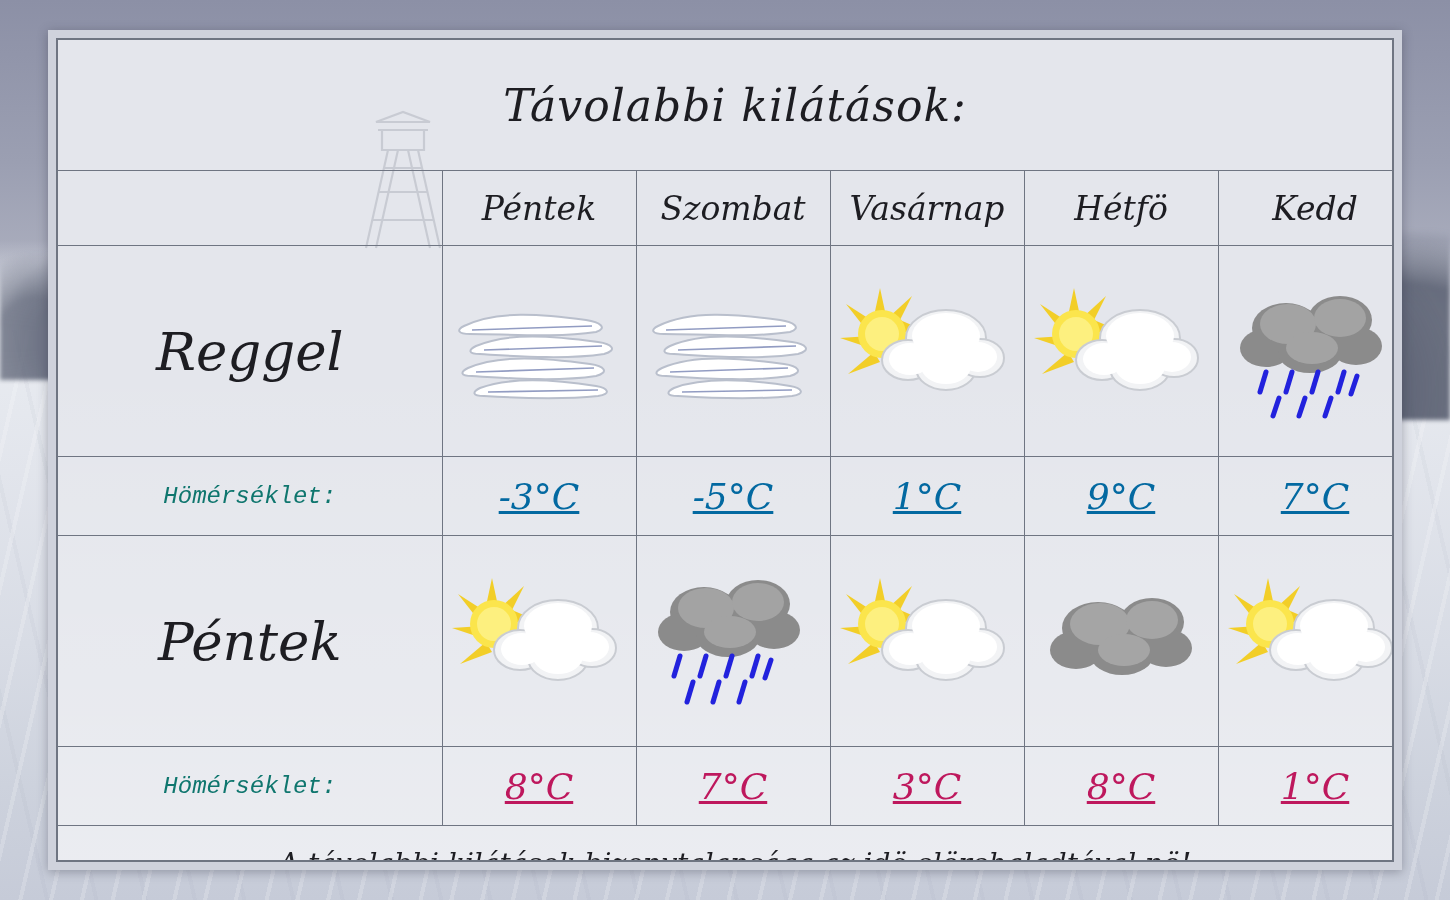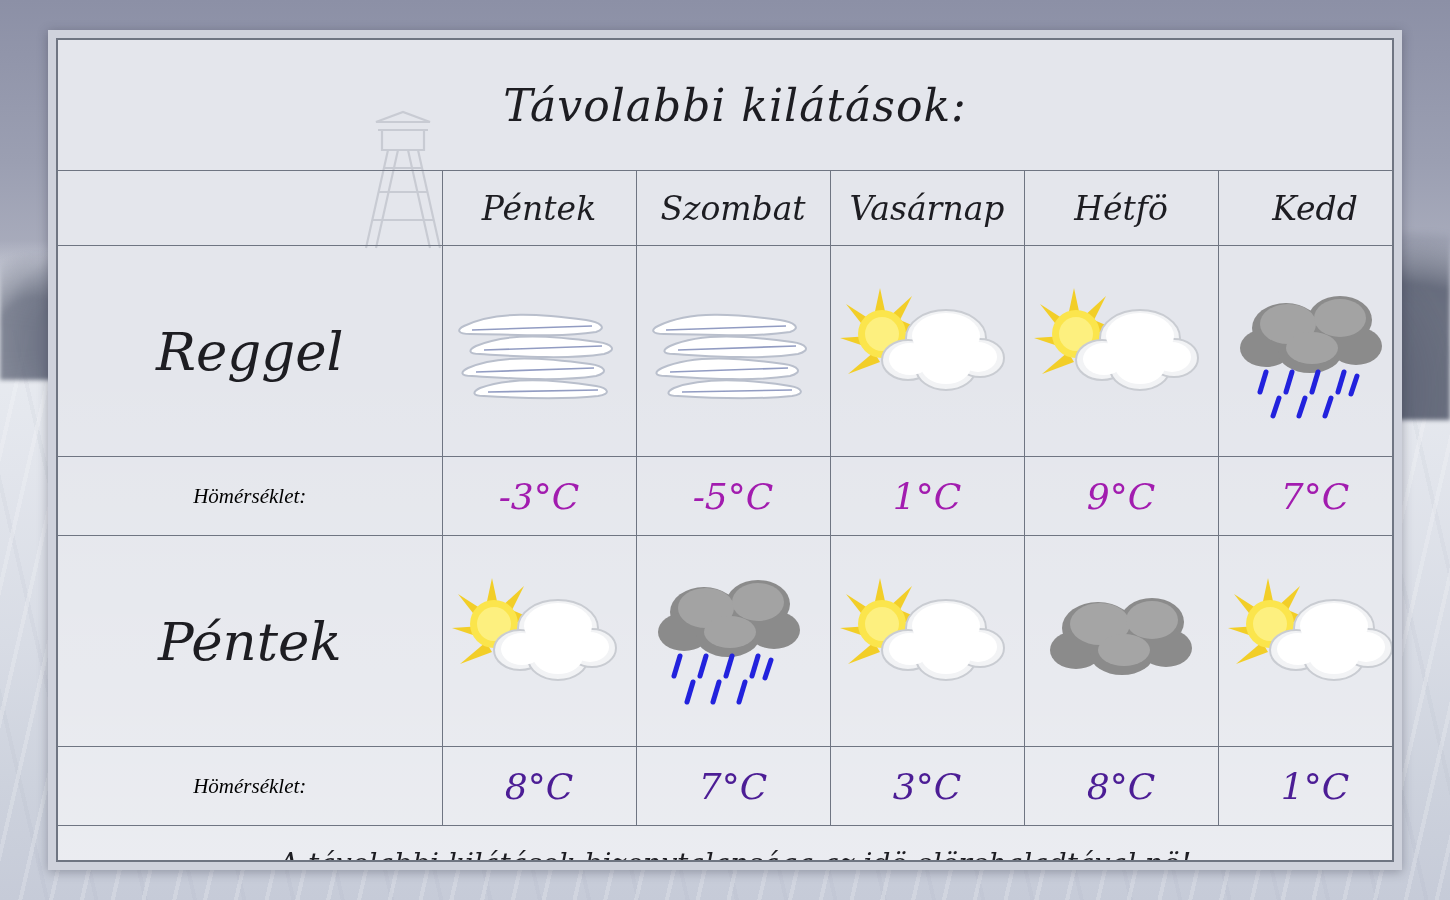--- a/index.html
+++ b/index.html
@@ -166,34 +166,34 @@
     border-left: 0 !important;
     width: 384px;
   }
   .rowlabel-text {
     font-family: "DejaVu Serif", serif;
     font-style: italic;
     font-size: 53px;
     color: #1d1d22;
   }
   .temp-label-text {
-    font-family: Liberation Serif, serif;
+    font-family: Liberation Mono, monospace;
     font-style: italic;
-    font-size: 21px;
-    color: #000000;
+    font-size: 24px;
+    color: #0f766e;
   }
   .icon-row td { height: 210px; }
   .temp-row td { height: 78px; }
   .temp-value {
     font-family: "DejaVu Serif", serif;
     font-style: italic;
     font-size: 36px;
   }
-  .temp-morning { color: #a21caf; }
-  .temp-afternoon { color: #4c1d95; }
+  .temp-morning { color: #0369a1; text-decoration: underline; }
+  .temp-afternoon { color: #be185d; text-decoration: underline; }
   .footer-cell {
     border-left: 0 !important;
     border-right: 0 !important;
     border-bottom: 0 !important;
     height: 74px;
   }
   .footer-text {
     font-family: "DejaVu Serif", serif;
     font-style: italic;
     font-size: 28px;

